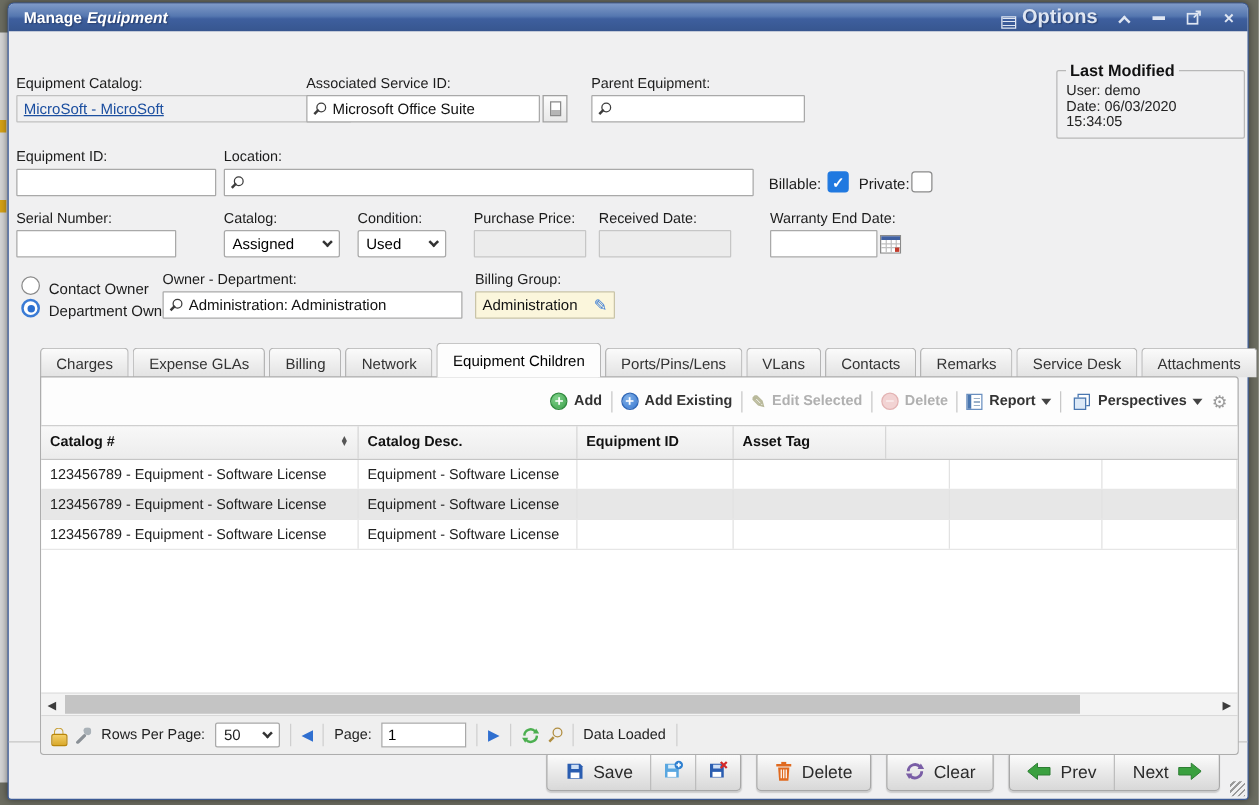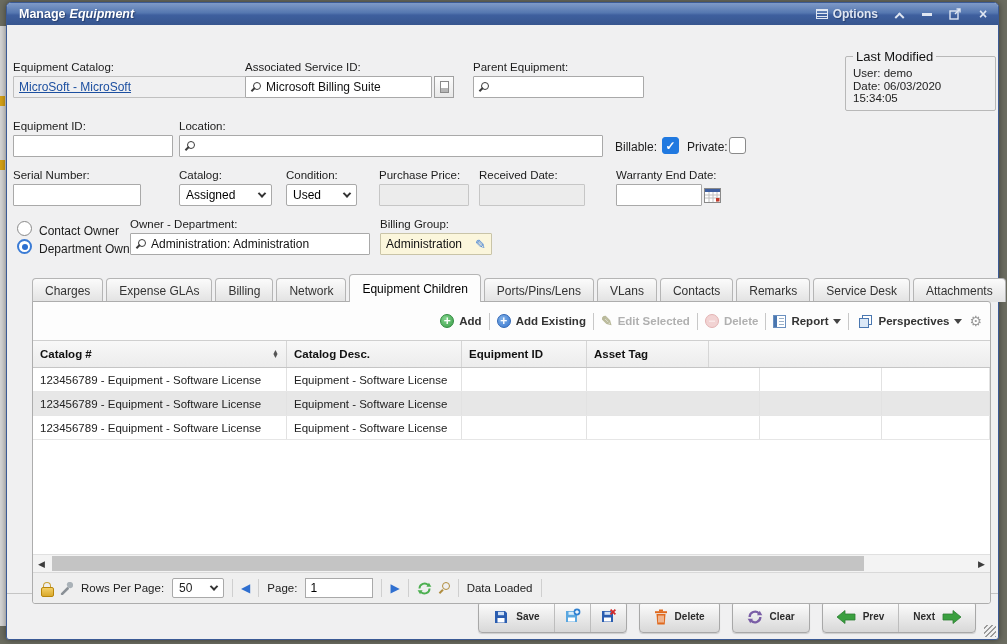--- a/index.html
+++ b/index.html
@@ -12,21 +12,21 @@
   
   .dialog { position:absolute; left:6px; top:2px; width:993px; height:638px;
             background:#f0f0f1; border:1px solid #3b5a95; border-radius:5px 5px 3px 3px;
             box-shadow:0 0 6px rgba(0,0,0,.45); display:flex; flex-direction:column; }
   .titlebar { height:22px; border-radius:4px 4px 0 0; padding:0 8px 0 12px;
               background:linear-gradient(#7f9ac7, #5577b0 45%, #3e5f9e 55%, #37568f);
               display:flex; align-items:center; color:#fff; flex:0 0 22px; }
   .title { font-size:12.5px; font-weight:bold; text-shadow:1px 1px 1px #2a4170; }
   .title .em { font-style:italic; margin-left:4px; }
   .titlebar-right { margin-left:auto; display:flex; align-items:center; gap:14px; color:#dfe6f2; }
-  .options-btn { display:flex; align-items:center; gap:5px; font-size:12px; font-weight:bold; cursor:pointer; text-shadow:1px 1px 1px #2a4170;}
+  .options-btn { display:flex; align-items:flex-end; gap:5px; font-size:16px; font-weight:bold; cursor:pointer; text-shadow:1px 1px 1px #2a4170;}
   .list-icon { width:12px; height:10px; border:1px solid #dfe6f2; background:
       repeating-linear-gradient(180deg, #dfe6f2 0 1px, transparent 1px 3px); }
   .winbtn { width:14px; height:14px; display:flex; align-items:center; justify-content:center; cursor:pointer; }
   .chev-up { width:7px; height:7px; border-left:2px solid #dfe6f2; border-top:2px solid #dfe6f2; transform:rotate(45deg) translate(2px,2px); }
   .min-bar { width:10px; height:3px; background:#dfe6f2; }
   .close-x { font-size:14px; font-weight:bold; color:#dfe6f2; line-height:12px; }
 
   .body { position:relative; flex:1; }
 
   
@@ -43,21 +43,21 @@
                 transform:rotate(-45deg); transform-origin:left bottom; }
   .mag.gold::before { border-color:#b08d3f; } .mag.gold::after { background:#b08d3f; }
 
   .side-btn { position:absolute; width:20px; height:22px; border:1px solid #a0a0a0; background:linear-gradient(#fcfcfc,#e8e8e8);
               display:flex; align-items:center; justify-content:center; cursor:pointer; }
   .doc-ic { width:9px; height:12px; border:1px solid #8a8a8a; background:
       linear-gradient(#fff 0 6px, #b5b5b5 6px 100%); }
 
   fieldset.lastmod { position:absolute; left:838px; top:24px; width:151px; height:62px;
       border:1px solid #b8b8b8; border-radius:2px; padding:2px 7px; background:#f0f0f1; }
-  fieldset.lastmod legend { font-size:13px; font-weight:normal; color:#111; padding:0 3px; }
+  fieldset.lastmod legend { font-size:13px; font-weight:bold; color:#111; padding:0 3px; }
   .lastmod-line { font-size:11.5px; color:#222; margin-top:1px; }
 
   .checkbox { position:absolute; width:17px; height:17px; border:1px solid #8a8a8a; border-radius:3px; background:#fff; cursor:pointer; }
   .checkbox.checked { background:#2079e0; border-color:#2079e0; }
   .checkbox.checked::after { content:'✓'; color:#fff; font-size:12px; font-weight:bold; position:absolute; left:2.5px; top:0.5px; }
 
   .select { position:absolute; height:22px; background:#fff; border:1px solid #a9a9a9; border-radius:2px;
             font-size:12px; display:flex; align-items:center; padding:0 6px; cursor:pointer; }
   .select .chev { margin-left:auto; width:6px; height:6px; border-right:2px solid #333; border-bottom:2px solid #333;
                   transform:rotate(45deg) translate(-1px,-1px); }
@@ -130,21 +130,21 @@
   .page-input { width:68px; height:20px; border:1px solid #a9a9a9; font-size:12px; padding:0 4px;
                 font-family:"Liberation Sans", sans-serif; }
   .mini-select { position:static; width:52px; height:20px; }
 
   
   .bottombar { flex:0 0 46px; border-top:1px solid #c5c5c5; display:flex; align-items:center;
                justify-content:flex-end; gap:12px; padding-right:22px; position:relative; }
   .btn-group { display:flex; border:1px solid #a8a8a8; border-radius:4px; overflow:hidden;
                background:linear-gradient(#fefefe,#ececec 45%,#d8d8d8); box-shadow:0 1px 1px rgba(0,0,0,.15); }
   .btn { display:flex; align-items:center; justify-content:center; gap:7px; padding:0 14px; height:30px;
-         font-size:10px; font-weight:bold; color:#2b2b2b; cursor:pointer; }
+         font-size:14px; font-weight:normal; color:#2b2b2b; cursor:pointer; }
   .btn + .btn { border-left:1px solid #bdbdbd; }
   .btn.icon-only { padding:0 9px; }
   .grip { position:absolute; right:2px; bottom:2px; width:12px; height:12px;
           background:repeating-linear-gradient(135deg, transparent 0 2px, #9a9a9a 2px 3.5px); cursor:nwse-resize; }
 
   svg { display:block; }
 </style>
 </head>
 <body>
 
@@ -184,21 +184,21 @@
   <div class="body">
 
     <div class="lbl" style="left:6px; top:36px;">Equipment Catalog:</div>
     <div class="txt boxed" style="left:6px; top:51px; width:268px;">
       <a class="link">MicroSoft - MicroSoft</a>
     </div>
 
     <div class="lbl" style="left:238px; top:36px;">Associated Service ID:</div>
     <div class="txt" style="left:238px; top:51px; width:187px;">
       <span class="mag"></span>
-      <span>Microsoft Billing Suite</span>
+      <span>Microsoft Office Suite</span>
     </div>
     <div class="side-btn" style="left:427px; top:51px;">
       <span class="doc-ic"></span>
     </div>
 
     <div class="lbl" style="left:466px; top:36px;">Parent Equipment:</div>
     <div class="txt" style="left:466px; top:51px; width:171px;">
       <span class="mag"></span>
       <span></span>
     </div>

